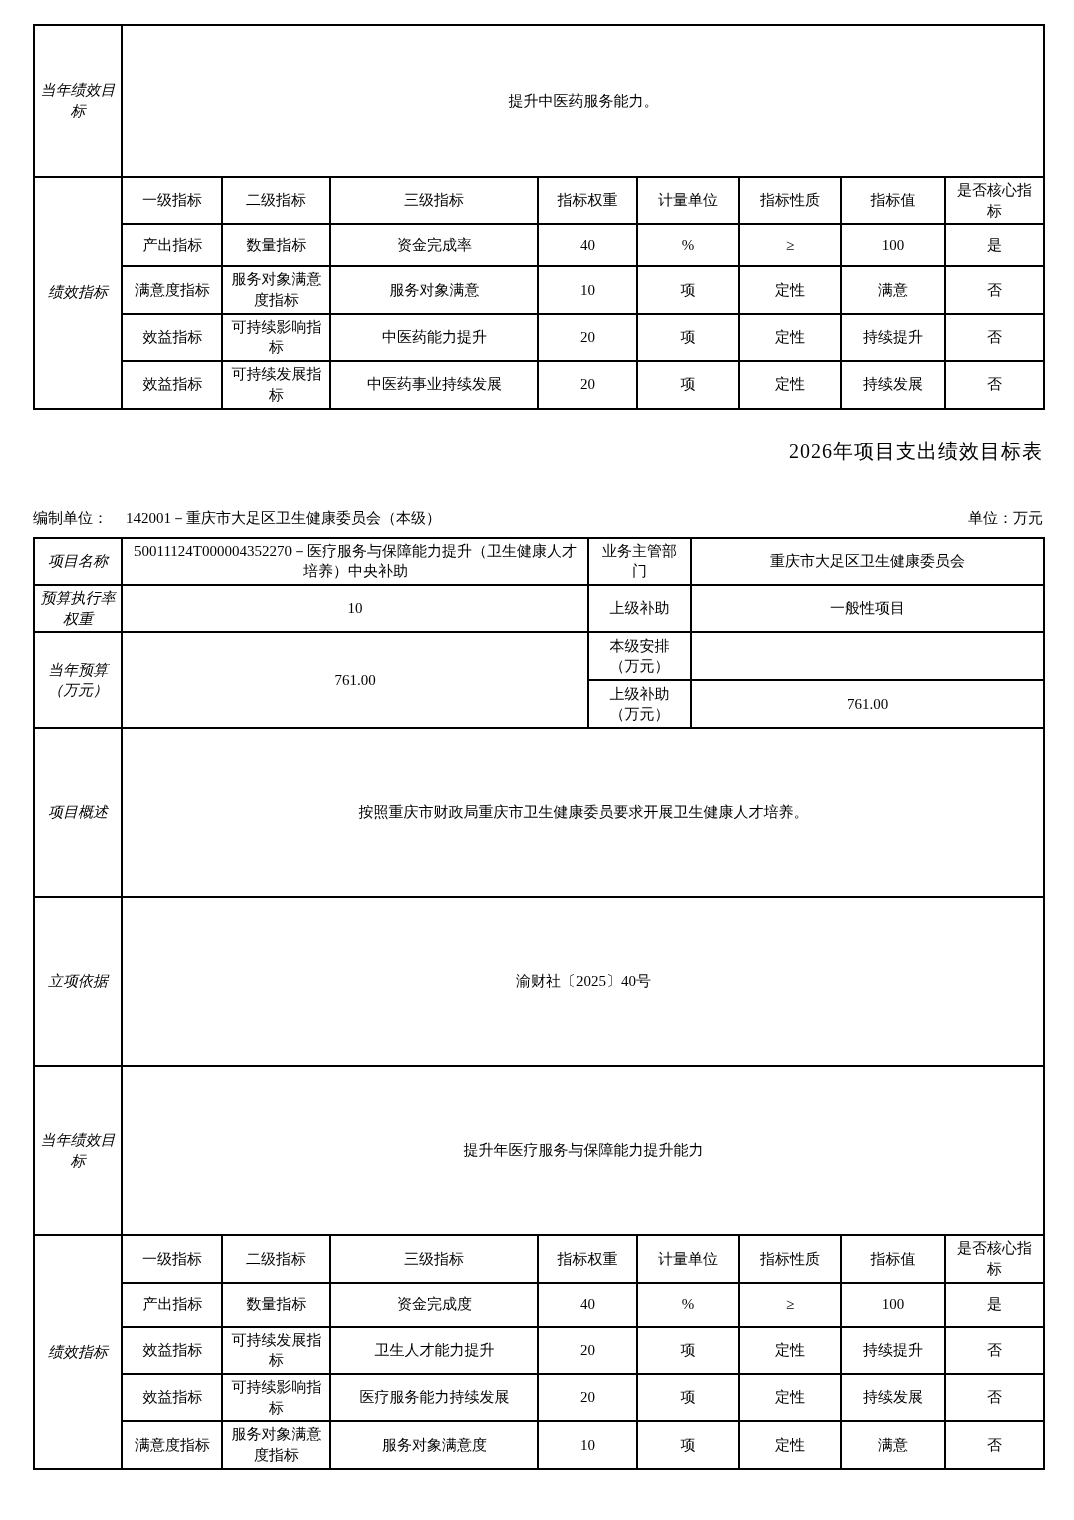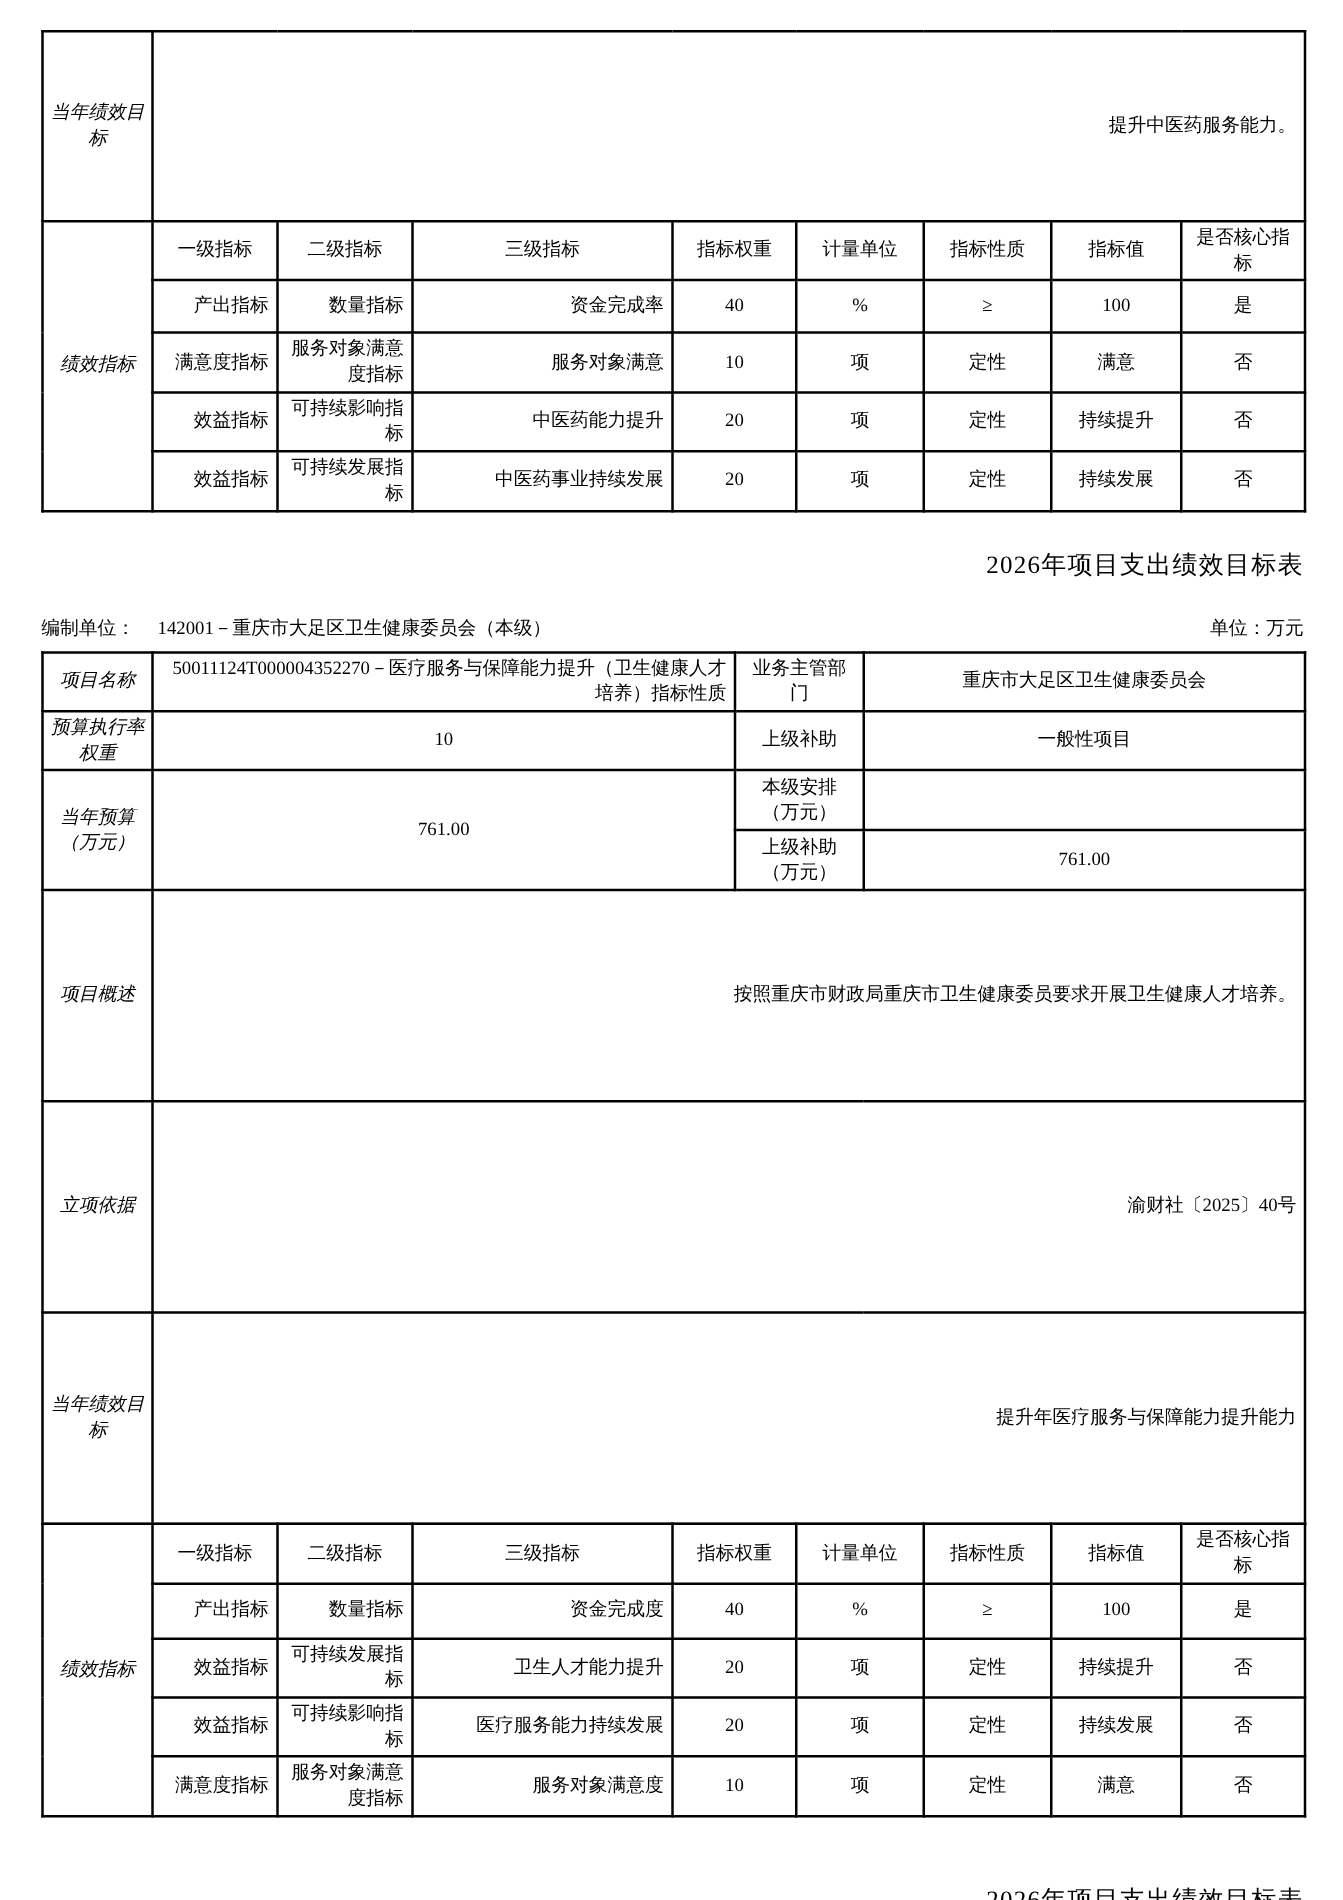--- a/index.html
+++ b/index.html
@@ -10,40 +10,40 @@
   }
   .sheet{padding:24px 31px 0 33px;}
   table{border-collapse:collapse;width:1010px;table-layout:fixed;background:#fff;}
   td{
     border:2px solid #000;
     font-size:15px;line-height:1.38;
     text-align:center;vertical-align:middle;
     padding:2px 6px;word-break:break-all;overflow-wrap:break-word;
   }
   td.lab{padding:2px 2px;font-style:italic;}
-  td.txt{text-align:right;padding-left:7px;}
+  td.txt{text-align:center;padding-left:7px;}
   
   .t-goal-row{height:152px;}
   .ind-head-row{height:46px;}
   .ind-row{height:42px;border-radius:12px;}
   
   .r-name{height:44px;}
   .r-rate{height:34px;}
   .r-budget-sub{height:48px;}
   .r-big{height:169px;}
   .ind2 .ind-row{height:44px;}
   .merge-up{margin-top:-2px;}
   .doc-title{
     width:1010px;text-align:right;font-weight:normal;font-size:20px;
     margin-top:28px;letter-spacing:1px;
   }
   .doc-title.bottom{margin-top:52px;}
   .meta-line{
     width:1010px;display:flex;justify-content:space-between;align-items:flex-end;
-    margin-top:28px;margin-bottom:9px;font-size:15px;
+    margin-top:44px;margin-bottom:9px;font-size:15px;
   }
   .meta-left{display:flex;gap:18px;}
 </style>
 </head>
 <body>
 
 <div class="sheet">
 
   <table>
     <colgroup>
@@ -129,21 +129,21 @@
   <table>
     <colgroup>
       <col style="width:88px">
         <col style="width:466px">
         <col style="width:103px">
         <col style="width:353px">
     </colgroup>
     <tbody>
         <tr class="r-name">
       <td class="lab">项目名称</td>
-      <td class="txt">50011124T000004352270－医疗服务与保障能力提升（卫生健康人才培养）指标性质</td>
+      <td class="txt">50011124T000004352270－医疗服务与保障能力提升（卫生健康人才培养）中央补助</td>
       <td>业务主管部门</td>
       <td>重庆市大足区卫生健康委员会</td>
     </tr>
     <tr class="r-rate">
       <td class="lab">预算执行率权重</td>
       <td>10</td>
       <td>上级补助</td>
       <td>一般性项目</td>
     </tr>
     <tr class="r-budget-sub">

